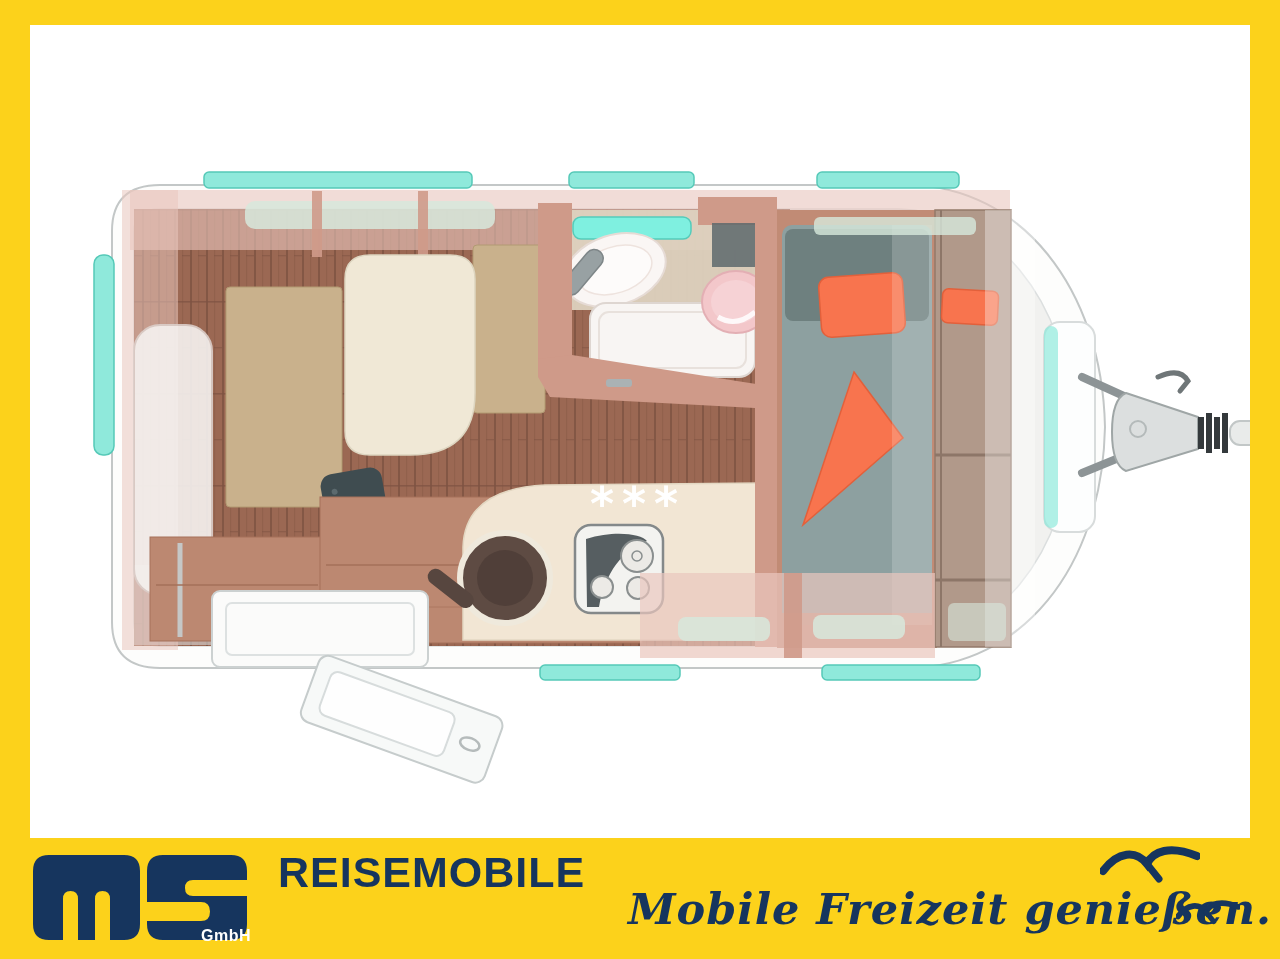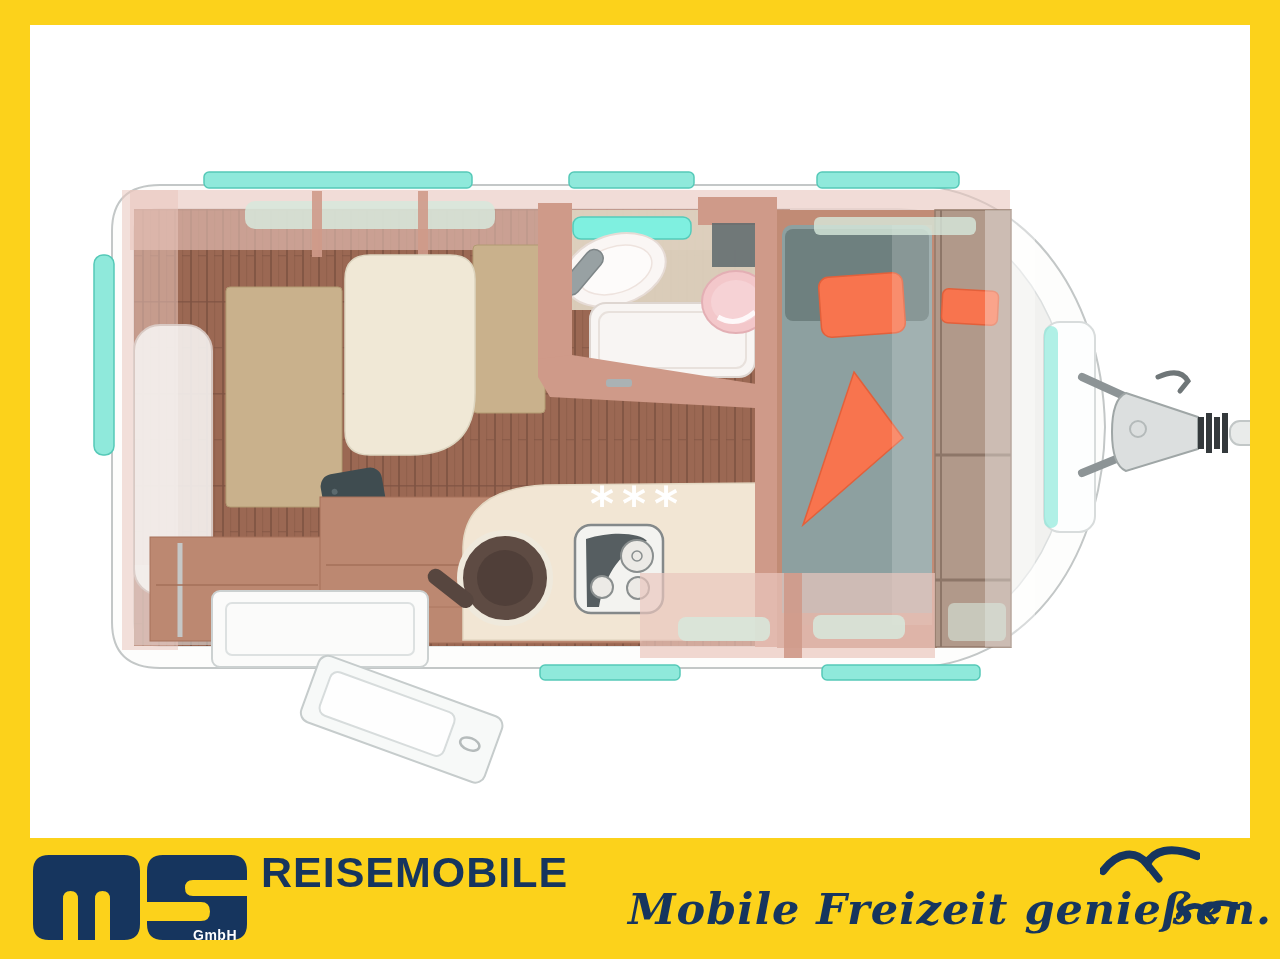--- a/index.html
+++ b/index.html
@@ -51,23 +51,23 @@
   .s-mattd{fill:var(--mattress-dark)}
   .s-tv{fill:var(--tv-dark)}
   .marker-text{font-family:"DejaVu Sans",sans-serif;font-weight:bold;font-size:46px;
                fill:#ffffff;letter-spacing:8px}
 
   
   .footer{position:absolute;left:0;top:838px;width:1280px;height:121px}
   .logo-m,.logo-s{position:absolute}
   .logo-m{left:33px;top:17px}
   .logo-s{left:147px;top:17px}
-  .gmbh{position:absolute;left:193px;top:89px;color:#ffffff;font-size:14px;
+  .gmbh{position:absolute;left:201px;top:89px;color:#ffffff;font-size:16px;
         font-weight:bold;letter-spacing:.5px}
-  .brand{position:absolute;left:261px;top:10px;color:var(--navy);
+  .brand{position:absolute;left:278px;top:10px;color:var(--navy);
          font-size:43px;font-weight:800;letter-spacing:1px}
   .slogan{position:absolute;left:628px;top:46px;color:var(--navy);
           font-family:"DejaVu Serif",serif;font-style:italic;font-weight:bold;
           font-size:43px;letter-spacing:1px;white-space:nowrap}
   .bird{position:absolute}
   .bird-big{left:1100px;top:5px}
   .bird-small{left:1176px;top:60px}
 </style>
 </head>
 <body>

